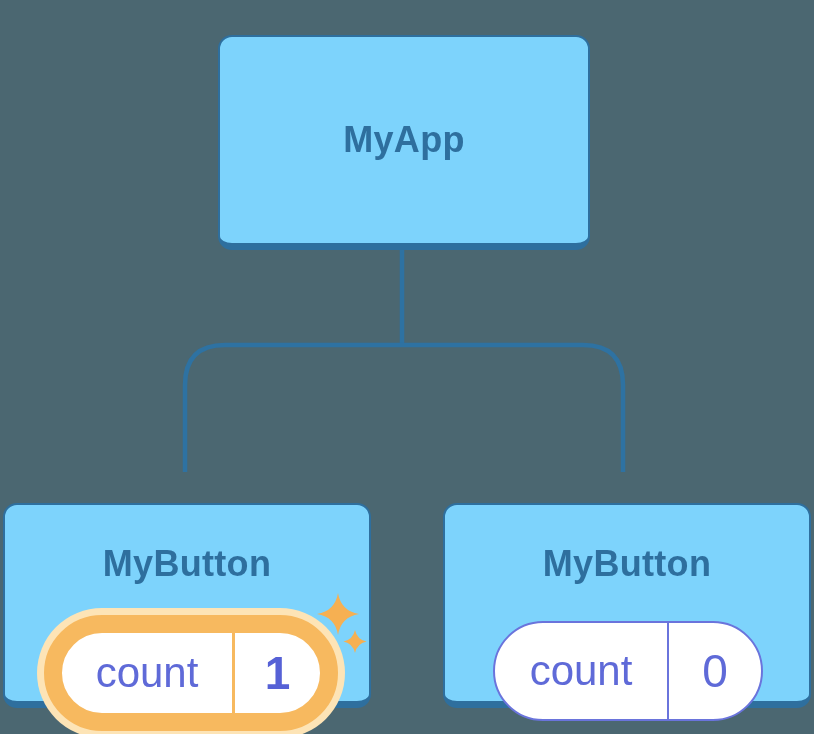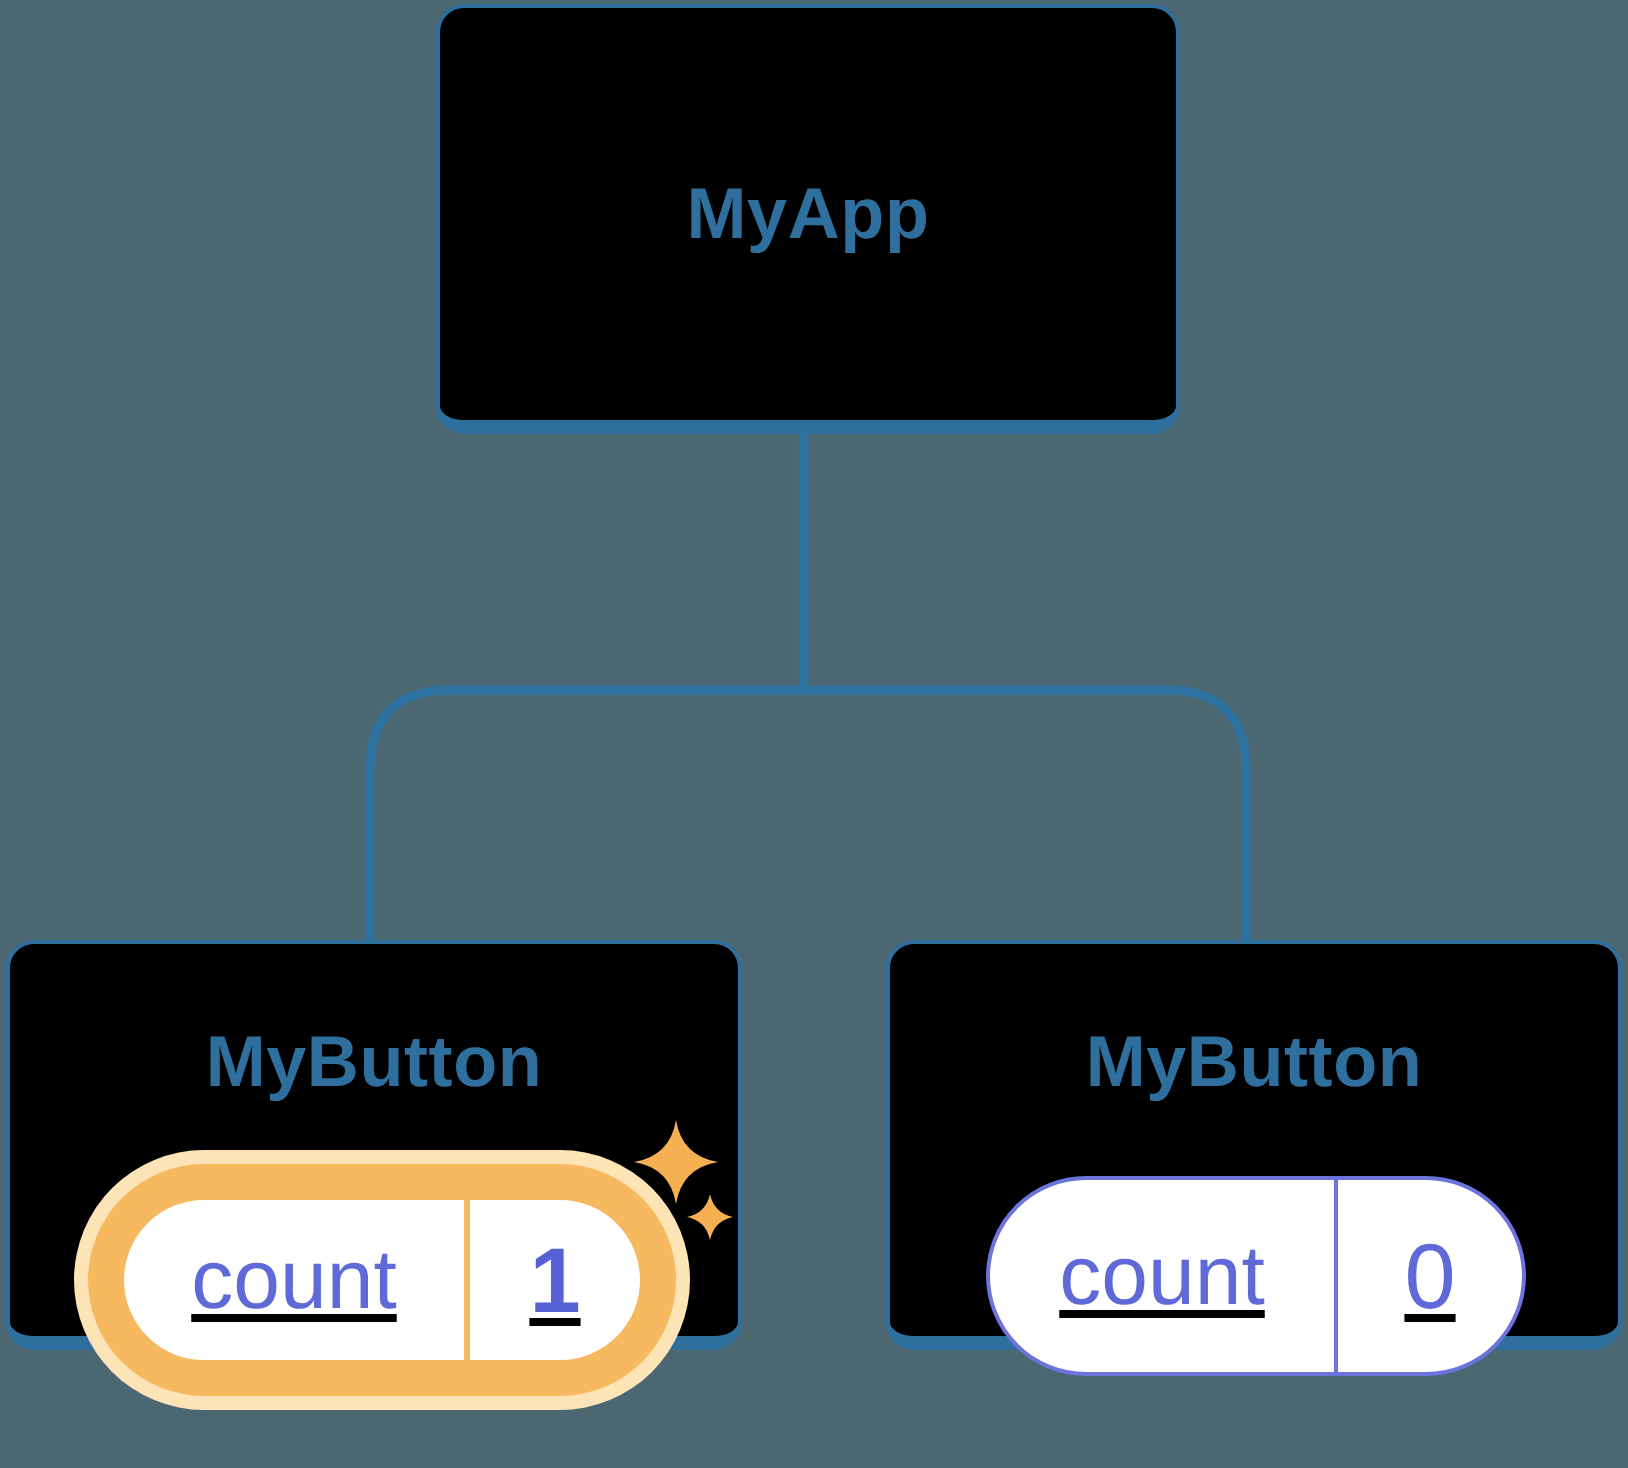--- a/index.html
+++ b/index.html
@@ -14,26 +14,27 @@
   
   .connectors {
     position: absolute; left: 0; top: 0;
     width: 814px; height: 734px;
     z-index: 0;
   }
 
   
   .card {
     position: absolute;
-    background: #000000;
+    background: #7dd3fc;
     border: 2px solid #2e6f9e;
     border-bottom-width: 7px;
     border-radius: 14px;
     box-sizing: border-box;
     z-index: 1;
+    margin-top: 33px;
   }
   .card--root {
     left: 218px; top: 2px;
     width: 372px; height: 215px;
     display: flex; align-items: center; justify-content: center;
   }
   .card--child { top: 470px; width: 368px; height: 205px; }
   .card--left  { left: 3px; }
   .card--right { left: 443px; }
 
@@ -65,21 +66,21 @@
     box-shadow: 0 0 0 7px #fde4b6;
   }
   .pill--plain {
     left: 48px; top: 116px;
     width: 270px; height: 100px;
     border: 2px solid #6a74dc;
     border-radius: 999px;
   }
 
   .pill-section {
-    display: flex; align-items: center; justify-content: center; text-decoration: underline;
+    display: flex; align-items: center; justify-content: center;
   }
   .pill-section--name  { flex: none; }
   .pill-section--value { flex: 1; }
   .pill--highlight .pill-section--name { width: 170px; }
   .pill--plain     .pill-section--name { width: 172px; }
 
   .pill-divider { flex: none; }
   .pill--highlight .pill-divider { width: 3px; background: #f7b95f; }
   .pill--plain     .pill-divider { width: 2px; background: #6a74dc; }
 

